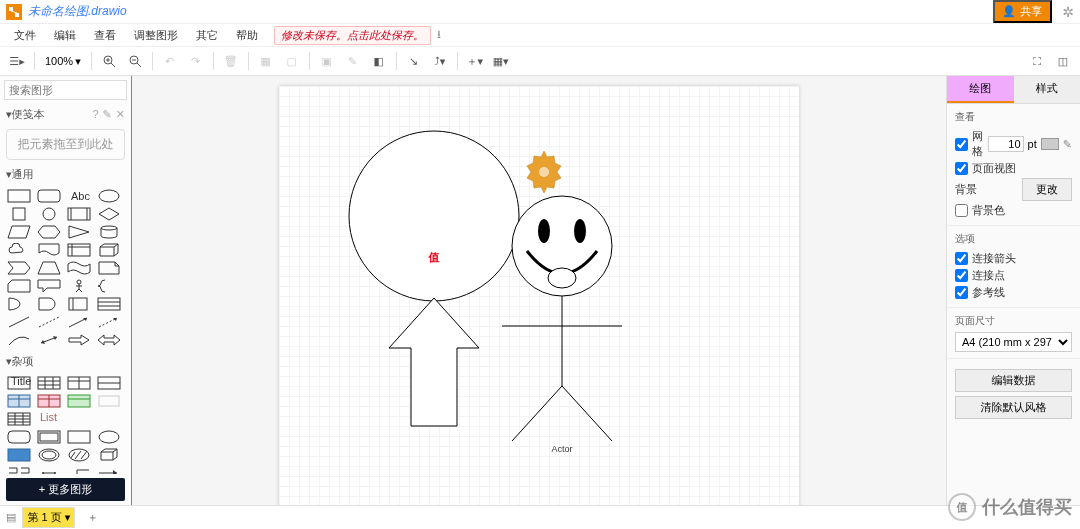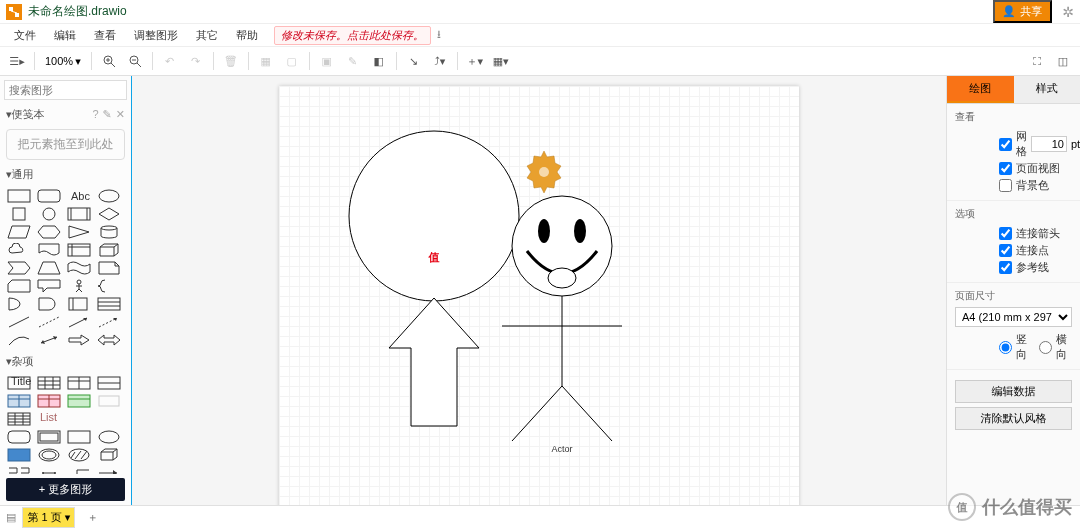--- a/index.html
+++ b/index.html
@@ -2,21 +2,21 @@
 <html><head>
 <meta charset="utf-8">
 <style>
 * { margin: 0; padding: 0; box-sizing: border-box; font-family: Arial, "Microsoft YaHei", sans-serif; font-size: 11px; }
 body { width: 1080px; height: 529px; background: #fff; position: relative; overflow: hidden; }
 
 
 .titlebar { height: 24px; display: flex; align-items: center; padding: 0 6px; border-bottom: 1px solid #eee; gap: 6px; }
 .logo { width: 16px; height: 16px; background: #f08705; display: flex; align-items: center; justify-content: center; }
 .logo svg { width: 12px; height: 12px; }
-.titlebar .title { color: #14532d; font-size: 12px; }
+.titlebar .title { color: #3b82f6; font-size: 12px; font-style: italic; }
 .share-btn { margin-left: auto; background: #f08705; color: #fff; padding: 2px 8px; display: flex; align-items: center; gap: 4px; cursor: pointer; }
 .star { margin-left: 4px; color: #999; font-size: 14px; }
 
 
 .menubar { height: 22px; display: flex; align-items: center; padding: 0 6px; gap: 2px; }
 .menu-item { padding: 2px 8px; color: #333; cursor: pointer; }
 .warning { color: #d0021b; border: 1px solid #fbb; padding: 1px 6px; margin-left: 6px; background: #fff5f5; border-radius: 2px; font-style: italic; }
 .dl-icon { color: #888; margin-left: 4px; }
 
 
@@ -55,24 +55,24 @@
   background-size: 10px 10px, 10px 10px, 50px 50px, 50px 50px;
 }
 .canvas-svg { position: absolute; left: 0; top: 0; }
 .canvas-text { font-family: "Microsoft YaHei", sans-serif; font-weight: 900; fill: #e60012; }
 .actor-label { font-size: 9px; fill: #333; text-anchor: middle; }
 
 
 .rpanel { width: 134px; border-left: 1px solid #e0e0e0; background: #fafafa; display: flex; flex-direction: column; font-size: 11px; }
 .rtabs { display: flex; border-bottom: 1px solid #ddd; }
 .rtab { flex: 1; text-align: center; padding: 5px 0; cursor: pointer; background: #eee; }
-.rtab.active { background: #f97316; border-bottom: 2px solid #f08705; }
+.rtab.active { background: #f0abfc; border-bottom: 2px solid #f08705; }
 .rsection { padding: 6px 8px; border-bottom: 1px solid #eee; }
 .rsection-title { color: #666; margin-bottom: 4px; font-size: 10px; }
-.rrow { display: flex; align-items: center; gap: 4px; padding: 1px 0; margin-left: 44px; }
+.rrow { display: flex; align-items: center; gap: 4px; padding: 1px 0; }
 .rrow input[type=checkbox], .rrow input[type=radio] { margin: 0; }
 .rrow label { flex: 1; color: #333; }
 .rbtn { width: 100%; padding: 3px; background: #eee; border: 1px solid #ccc; cursor: pointer; text-align: center; margin-top: 4px; }
 .rselect { width: 100%; padding: 2px; border: 1px solid #ccc; background: #fff; }
 .rnum { width: 36px; text-align: right; padding: 1px 2px; border: 1px solid #ccc; }
 .gridcolor { width: 18px; height: 12px; border: 1px solid #999; background: #ccc; }
 
 
 .footer-bar { height: 24px; border-top: 1px solid #e0e0e0; display: flex; align-items: center; padding: 0 6px; gap: 6px; }
 .pages-icon { color: #888; }
@@ -579,20 +579,24 @@
         <input class="rnum" value="10" style="">
         <span>pt</span>
         <span class="gridcolor"></span>
         <span style="color:#888;">✎</span>
       </div>
       <div class="rrow">
         <input type="checkbox" checked="" style="">
         <label>页面视图</label>
       </div>
       <div class="rrow">
+        <label style="flex:0 0 auto;margin-right:auto;">背景</label>
+        <button class="rbtn" style="width:50px;margin:0;">更改</button>
+      </div>
+      <div class="rrow">
         <input type="checkbox" style="">
         <label>背景色</label>
       </div>
     </div>
     <div class="rsection">
       <div class="rsection-title">选项</div>
       <div class="rrow">
           <input type="checkbox" checked="" style="">
           <label>连接箭头</label>
         </div>
@@ -603,26 +607,20 @@
       <div class="rrow">
           <input type="checkbox" checked="" style="">
           <label>参考线</label>
         </div>
     </div>
     <div class="rsection">
       <div class="rsection-title">页面尺寸</div>
       <select class="rselect">
         <option>A4 (210 mm x 297 mm)</option>
       </select>
-      <div class="rrow" style="margin-top:4px;">
-        <input type="radio" name="orient" checked="" style="">
-        <label style="flex:0;margin-right:8px;">竖向</label>
-        <input type="radio" name="orient" style="">
-        <label style="flex:0;">横向</label>
-      </div>
     </div>
     <div class="rsection" style="border-bottom:none;">
       <button class="rbtn">编辑数据</button>
       <button class="rbtn">清除默认风格</button>
     </div>
   </div>
 </div>
 
 <div class="footer-bar">
   <span class="pages-icon">▤</span>

